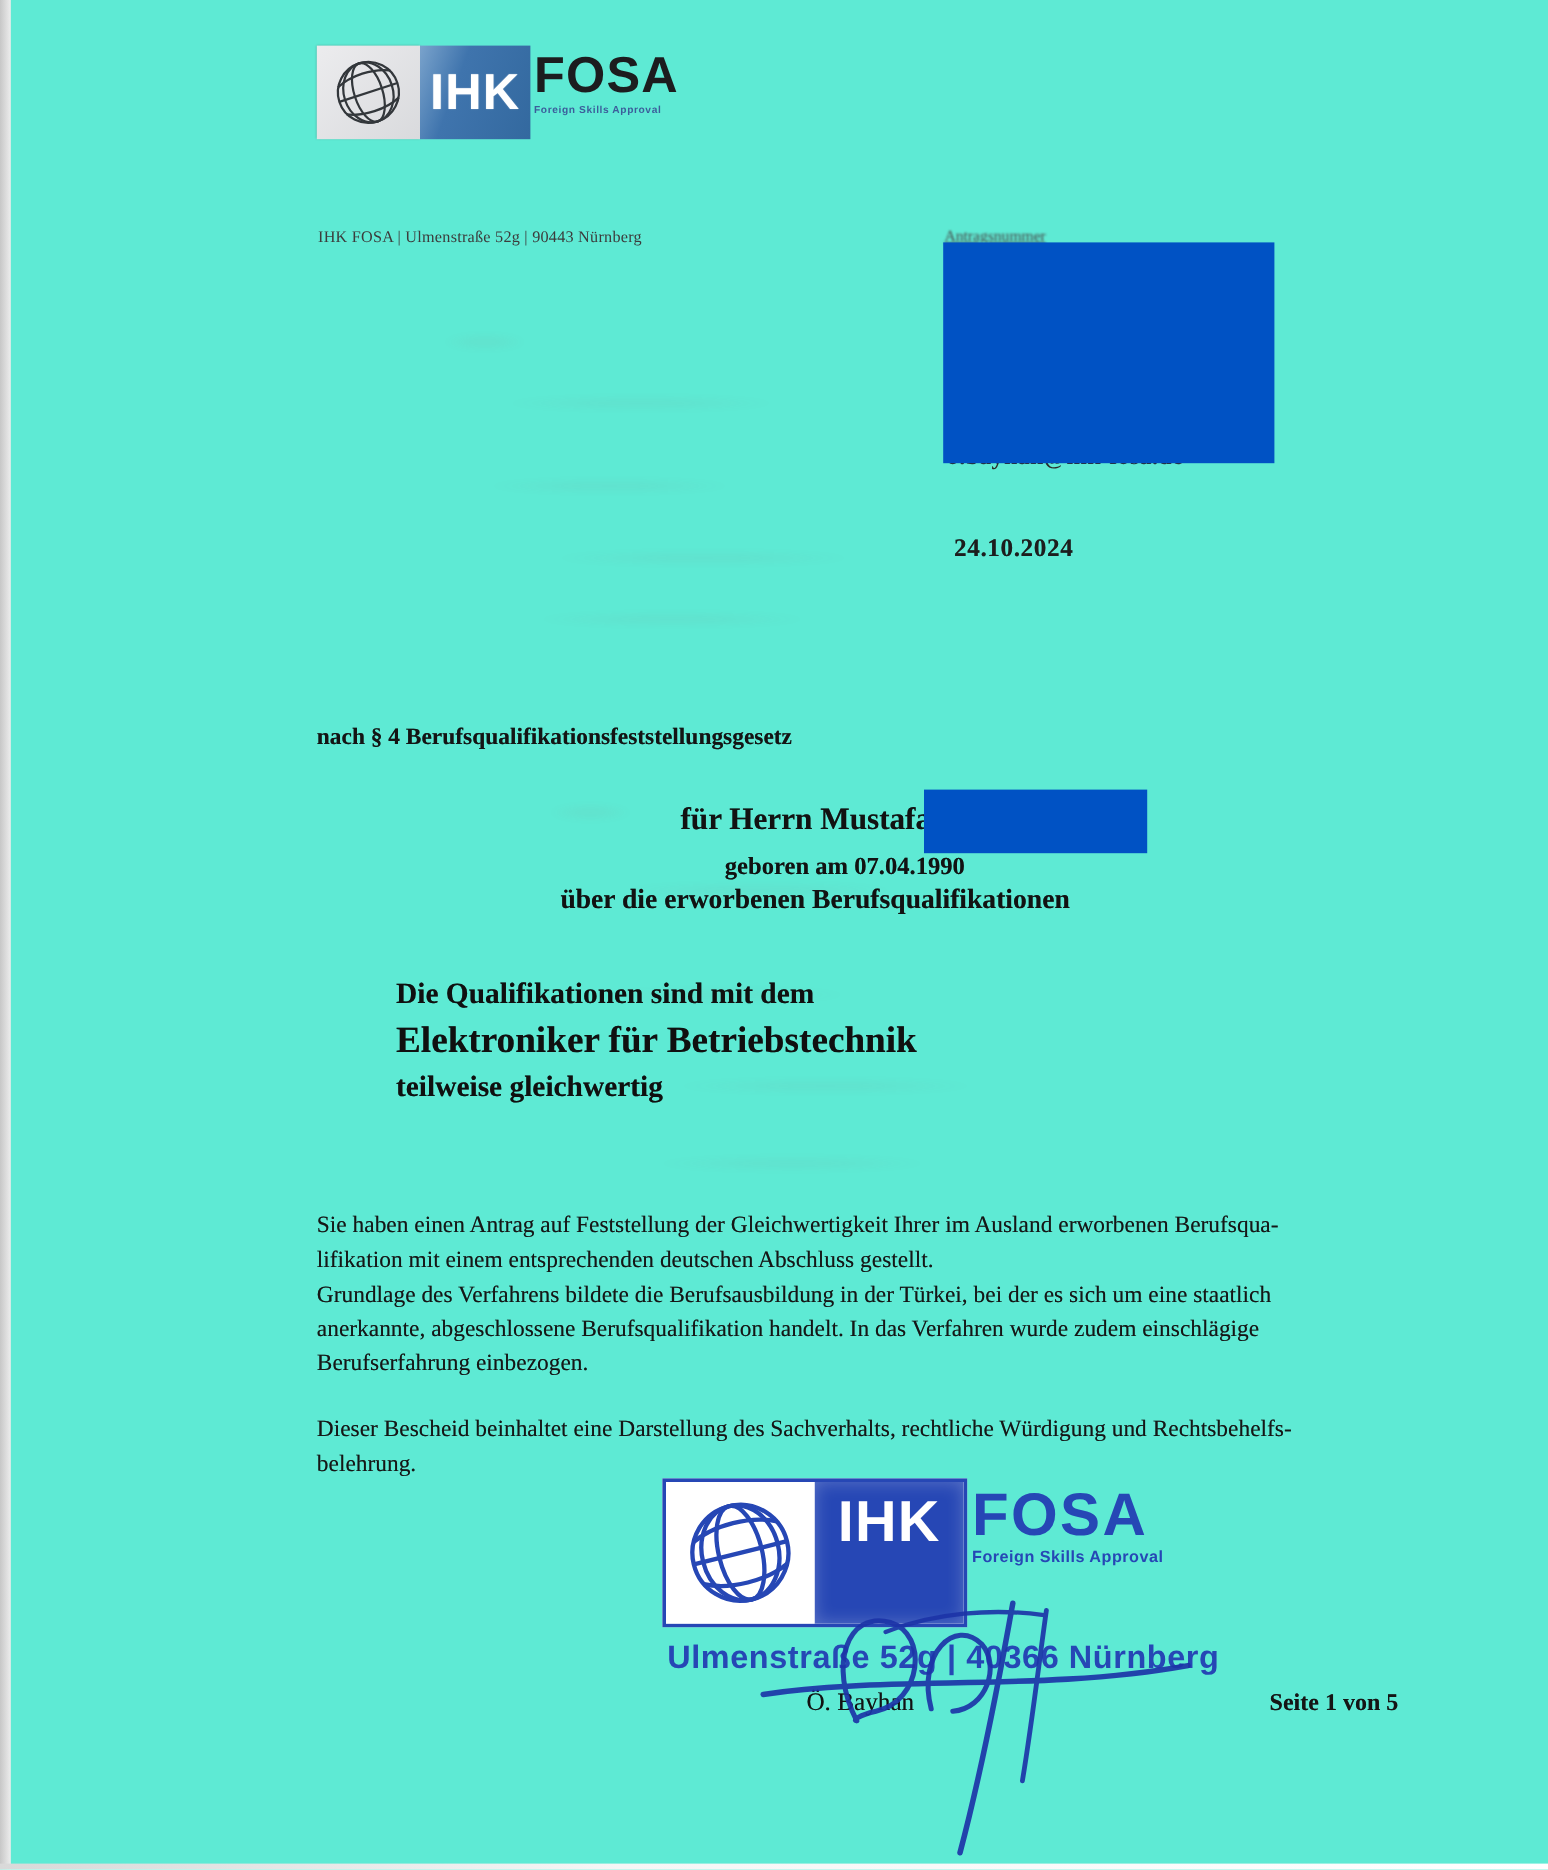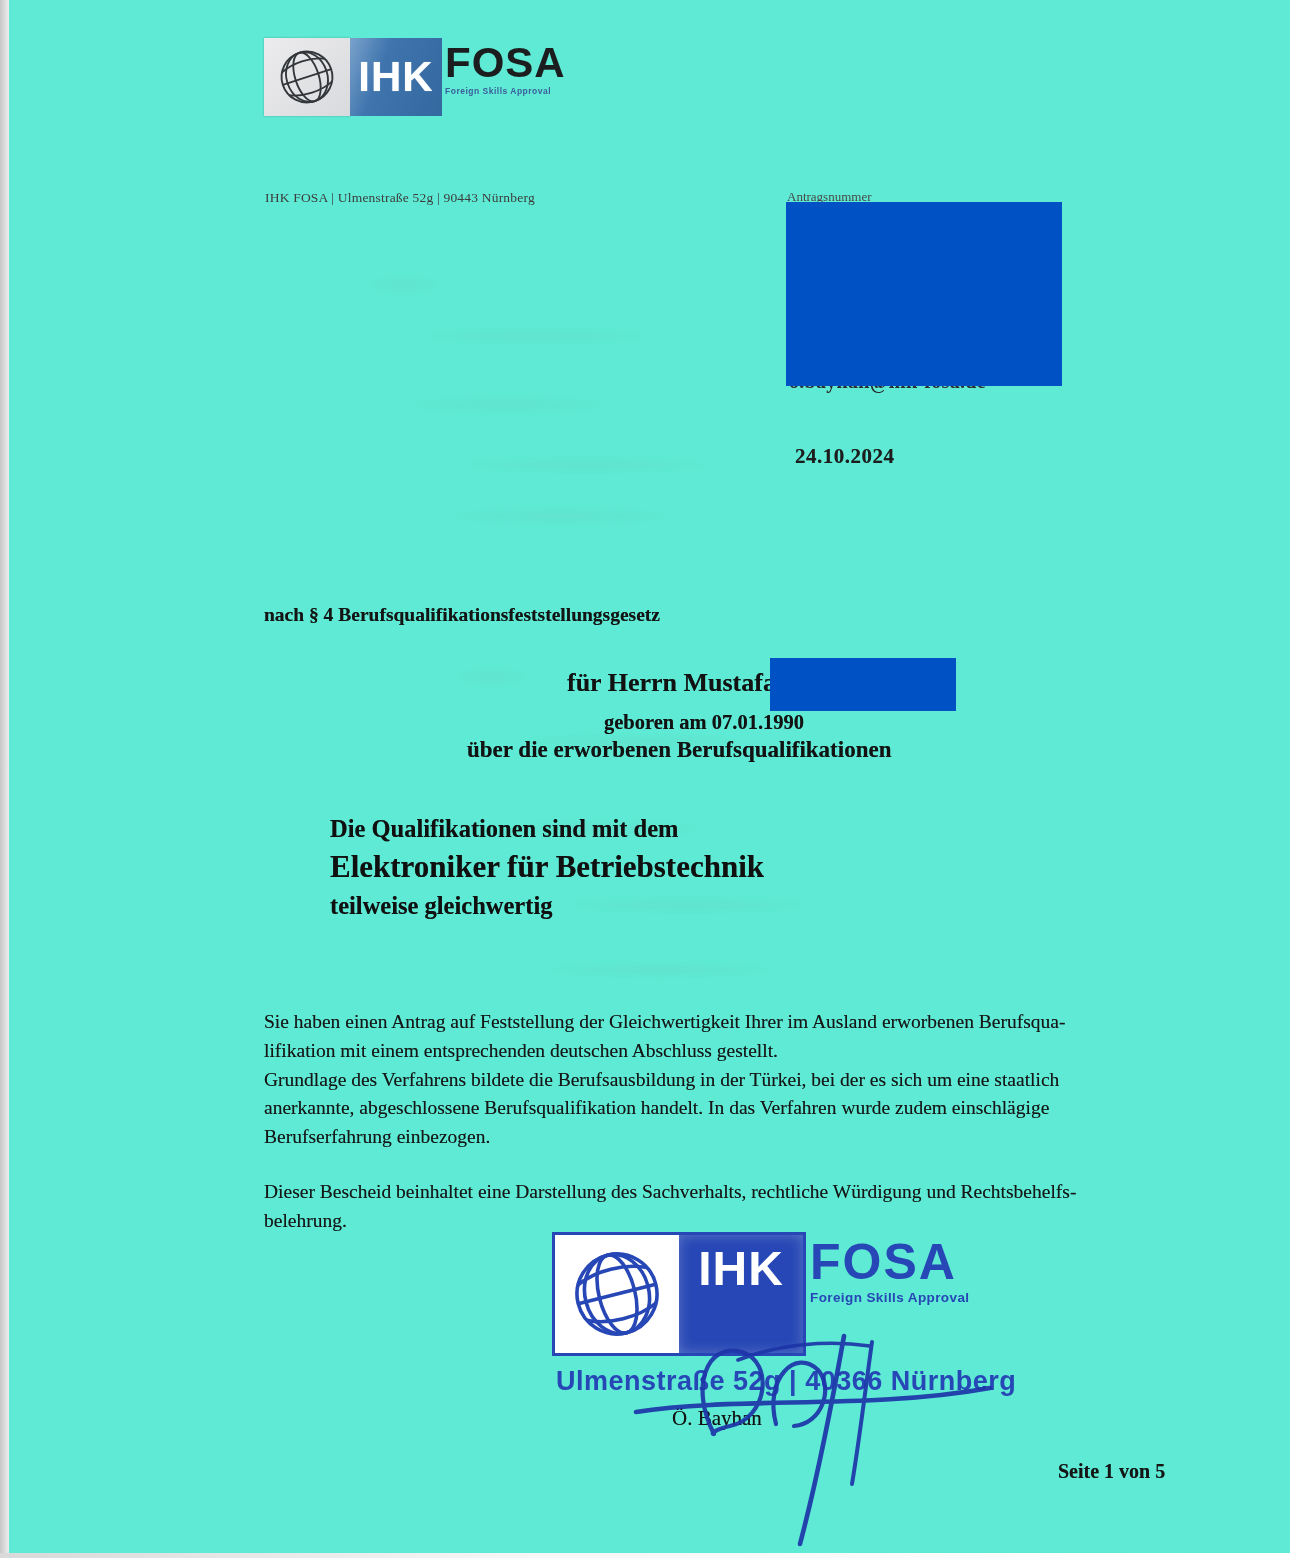--- a/index.html
+++ b/index.html
@@ -147,21 +147,21 @@
     position:absolute;left:556px;top:1366px;font-family:"Liberation Sans",sans-serif;
     font-weight:bold;font-size:27px;color:var(--stamp-blue);letter-spacing:.5px;filter:blur(.3px);z-index:2;
   }
   .signer-name{
     position:absolute;left:672px;top:1406px;font-size:21px;color:#121212;z-index:2;
     text-shadow:0 0 .4px rgba(0,0,0,.5);
   }
   .signature-svg{position:absolute;left:618px;top:1326px;width:392px;height:224px;z-index:3;color:var(--signature-blue);}
   
   .page-footer{
-    position:absolute;left:1058px;top:1460px;font-size:20px;font-weight:bold;color:#151515;
+    position:absolute;left:1058px;top:1408px;font-size:20px;font-weight:bold;color:#151515;
     text-shadow:0 0 .4px rgba(0,0,0,.5);
   }
 </style>
 </head>
 <body>
 
 <div class="page">
   <div class="photo-edge-left"></div>
   <div class="photo-edge-bottom"></div>
 
@@ -193,21 +193,21 @@
   <div class="sender-line">IHK FOSA | Ulmenstraße 52g | 90443 Nürnberg</div>
   <div class="antrags-label">Antragsnummer</div>
   <div class="email-line">o.bayhan@ihk-fosa.de</div>
   <div class="redaction-box-main"></div>
   <div class="date-line">24.10.2024</div>
 
   <div class="doc-subtitle">nach § 4 Berufsqualifikationsfeststellungsgesetz</div>
 
   <div class="for-line">für Herrn Mustafa</div>
   <div class="redaction-box-name"></div>
-  <div class="born-line">geboren am 07.01.1990</div>
+  <div class="born-line">geboren am 07.04.1990</div>
   <div class="about-line">über die erworbenen Berufsqualifikationen</div>
 
   <div class="qual-block">
     <div class="q-line1">Die Qualifikationen sind mit dem</div>
     <div class="q-prof">Elektroniker für Betriebstechnik</div>
     <div class="q-result">teilweise gleichwertig</div>
   </div>
 
   <div class="para para1">
     <div class="line">Sie haben einen Antrag auf Feststellung der Gleichwertigkeit Ihrer im Ausland erworbenen Berufsqua-</div>

